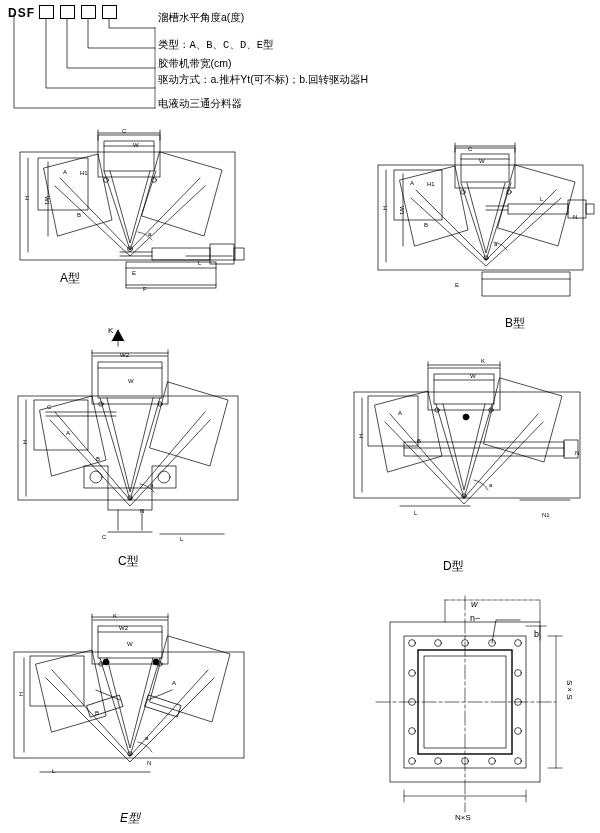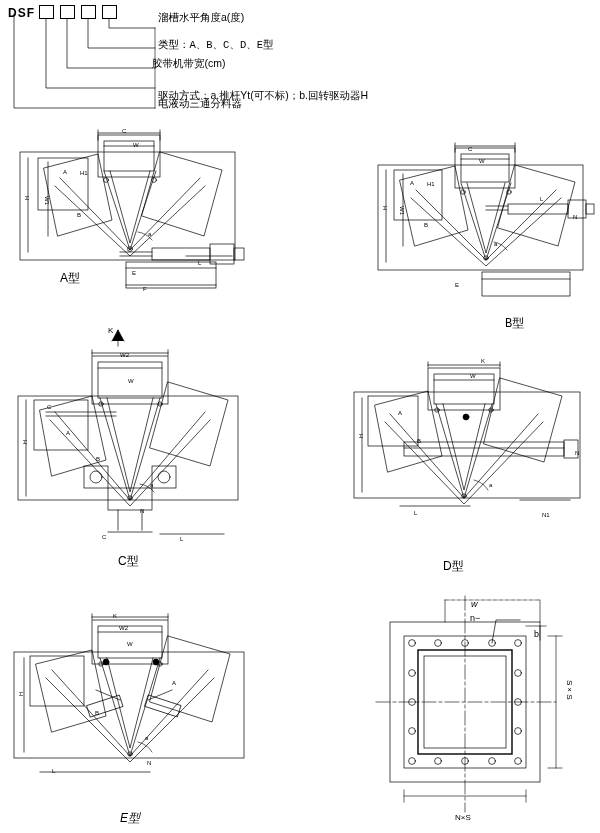--- a/index.html
+++ b/index.html
@@ -69,26 +69,26 @@
 <div class="sheet">
 
   <div class="code-label" style="left:8px; top:6px;">DSF</div>
   <div class="box-slot" style="left:39px; top:5px;"></div>
   <div class="box-slot" style="left:60px; top:5px;"></div>
   <div class="box-slot" style="left:81px; top:5px;"></div>
   <div class="box-slot" style="left:102px; top:5px;"></div>
 
   <div class="legend-text" style="left:158px; top:12px;">溜槽水平角度a(度)</div>
   <div class="legend-text" style="left:158px; top:40px;font-family:Liberation Mono, monospace;">类型：A、B、C、D、E型</div>
-  <div class="legend-text" style="left:152px; top:58px;">胶带机带宽(cm)</div>
-  <div class="legend-text" style="left:158px; top:90px;">驱动方式：a.推杆Yt(可不标)；b.回转驱动器H</div>
+  <div class="legend-text" style="left:158px; top:58px;">胶带机带宽(cm)</div>
+  <div class="legend-text" style="left:158px; top:74px;">驱动方式：a.推杆Yt(可不标)；b.回转驱动器H</div>
   <div class="legend-text" style="left:158px; top:98px;">电液动三通分料器</div>
 
   <div class="fig-label" style="left:60px; top:270px;">A型</div>
-  <div class="fig-label" style="left:505px; top:315px;font-family:Liberation Mono, monospace;">B型</div>
+  <div class="fig-label" style="left:505px; top:315px;">B型</div>
   <div class="fig-label" style="left:118px; top:553px;">C型</div>
   <div class="fig-label" style="left:443px; top:558px;">D型</div>
   <div class="fig-label" style="left:120px; top:810px;font-style:italic;">E型</div>
 
   <div class="dim-label" style="left:122px; top:128px;">C</div>
   <div class="dim-label" style="left:133px; top:142px;">W</div>
   <div class="dim-label vert" style="left:24px; top:196px;">H</div>
   <div class="dim-label vert" style="left:44px; top:196px;">W1</div>
   <div class="dim-label" style="left:63px; top:169px;">A</div>
   <div class="dim-label" style="left:80px; top:170px;">H1</div>

